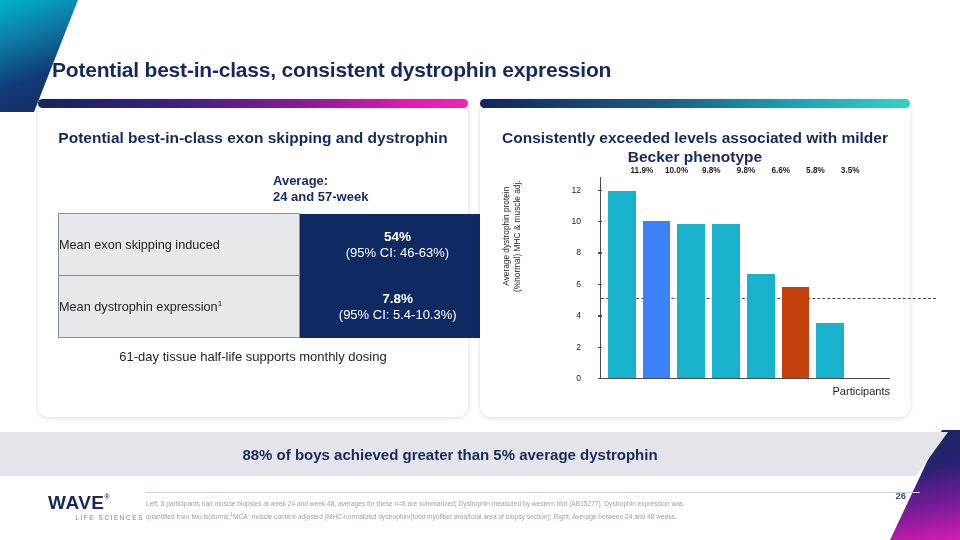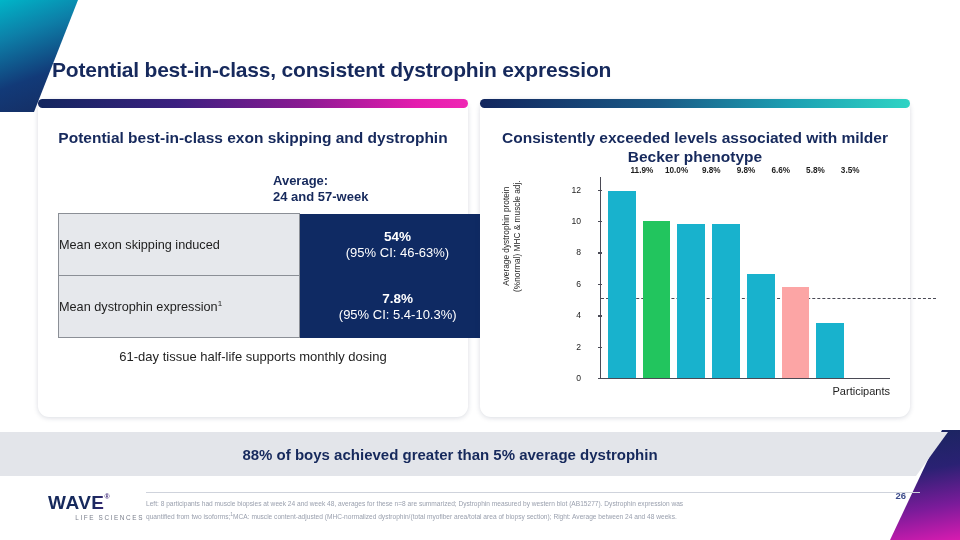--- a/index.html
+++ b/index.html
@@ -220,41 +220,41 @@
           <div class="ytick" style="bottom: 93.75%;">12</div>
         </div>
       <div id="ref-line" style="bottom: 39.0625%; border-top-color: rgb(74, 74, 85);"></div>
       <div id="bars">
           <div class="bar-wrap">
             <div class="bar" style="height: 92.9688%; background: rgb(24, 178, 205);">
               <div class="bar-label">11.9%</div>
             </div>
           </div>
           <div class="bar-wrap">
-            <div class="bar" style="height: 78.125%; background: #22c55e;">
+            <div class="bar" style="height: 78.125%; background: #3b82f6;">
               <div class="bar-label">10.0%</div>
             </div>
           </div>
           <div class="bar-wrap">
             <div class="bar" style="height: 76.5625%; background: rgb(24, 178, 205);">
               <div class="bar-label">9.8%</div>
             </div>
           </div>
           <div class="bar-wrap">
             <div class="bar" style="height: 76.5625%; background: rgb(24, 178, 205);">
               <div class="bar-label">9.8%</div>
             </div>
           </div>
           <div class="bar-wrap">
             <div class="bar" style="height: 51.5625%; background: rgb(24, 178, 205);">
               <div class="bar-label">6.6%</div>
             </div>
           </div>
           <div class="bar-wrap">
-            <div class="bar" style="height: 45.3125%; background: #fca5a5;">
+            <div class="bar" style="height: 45.3125%; background: #c2410c;">
               <div class="bar-label">5.8%</div>
             </div>
           </div>
           <div class="bar-wrap">
             <div class="bar" style="height: 27.3438%; background: rgb(24, 178, 205);">
               <div class="bar-label">3.5%</div>
             </div>
           </div>
         </div>
     </div>

